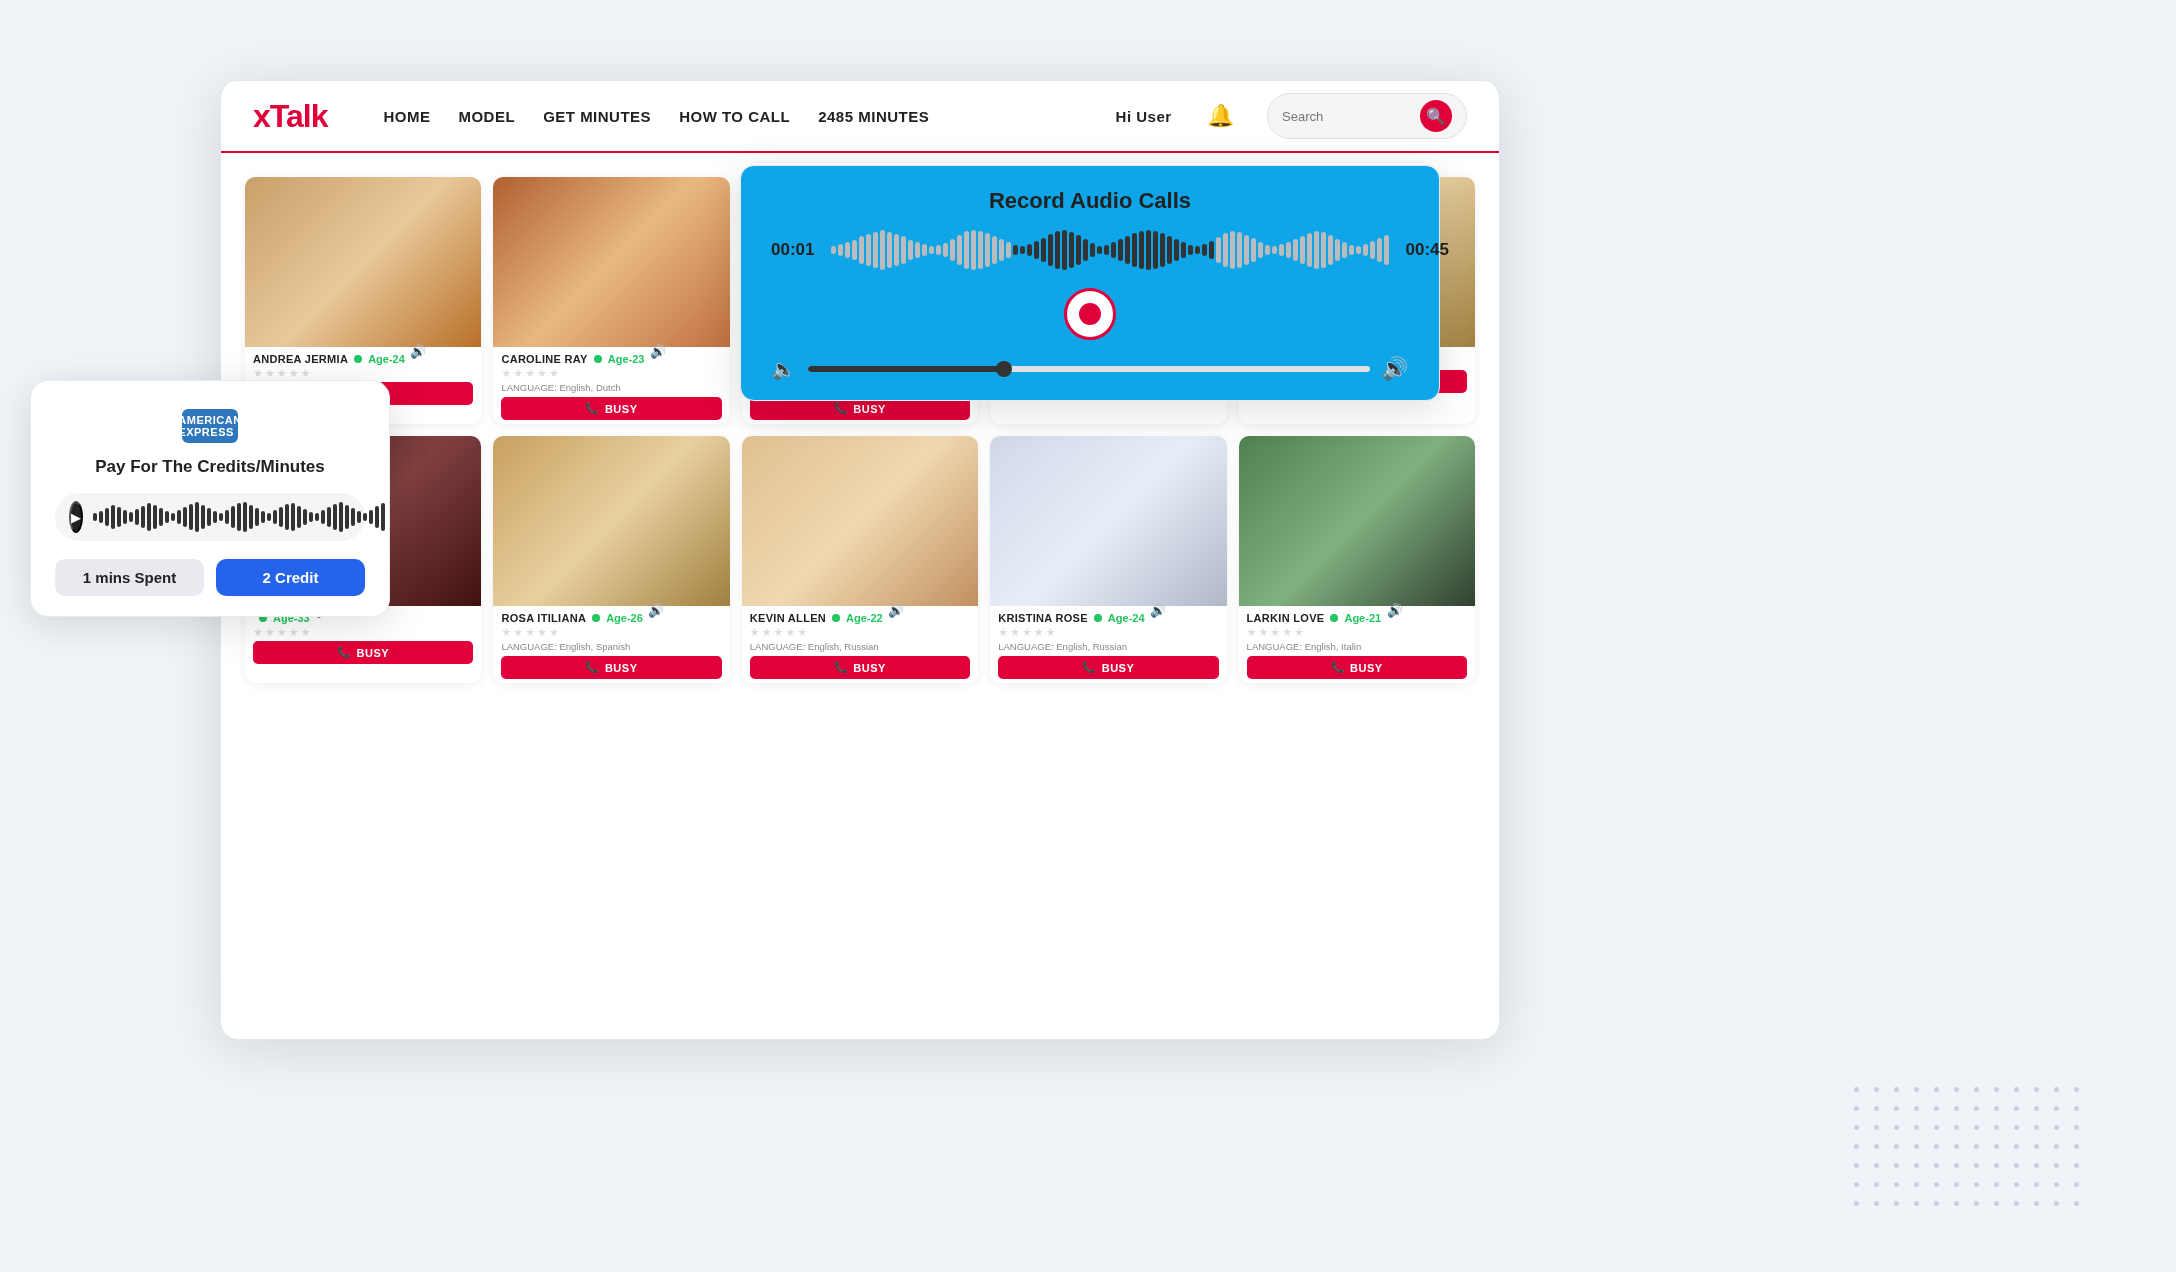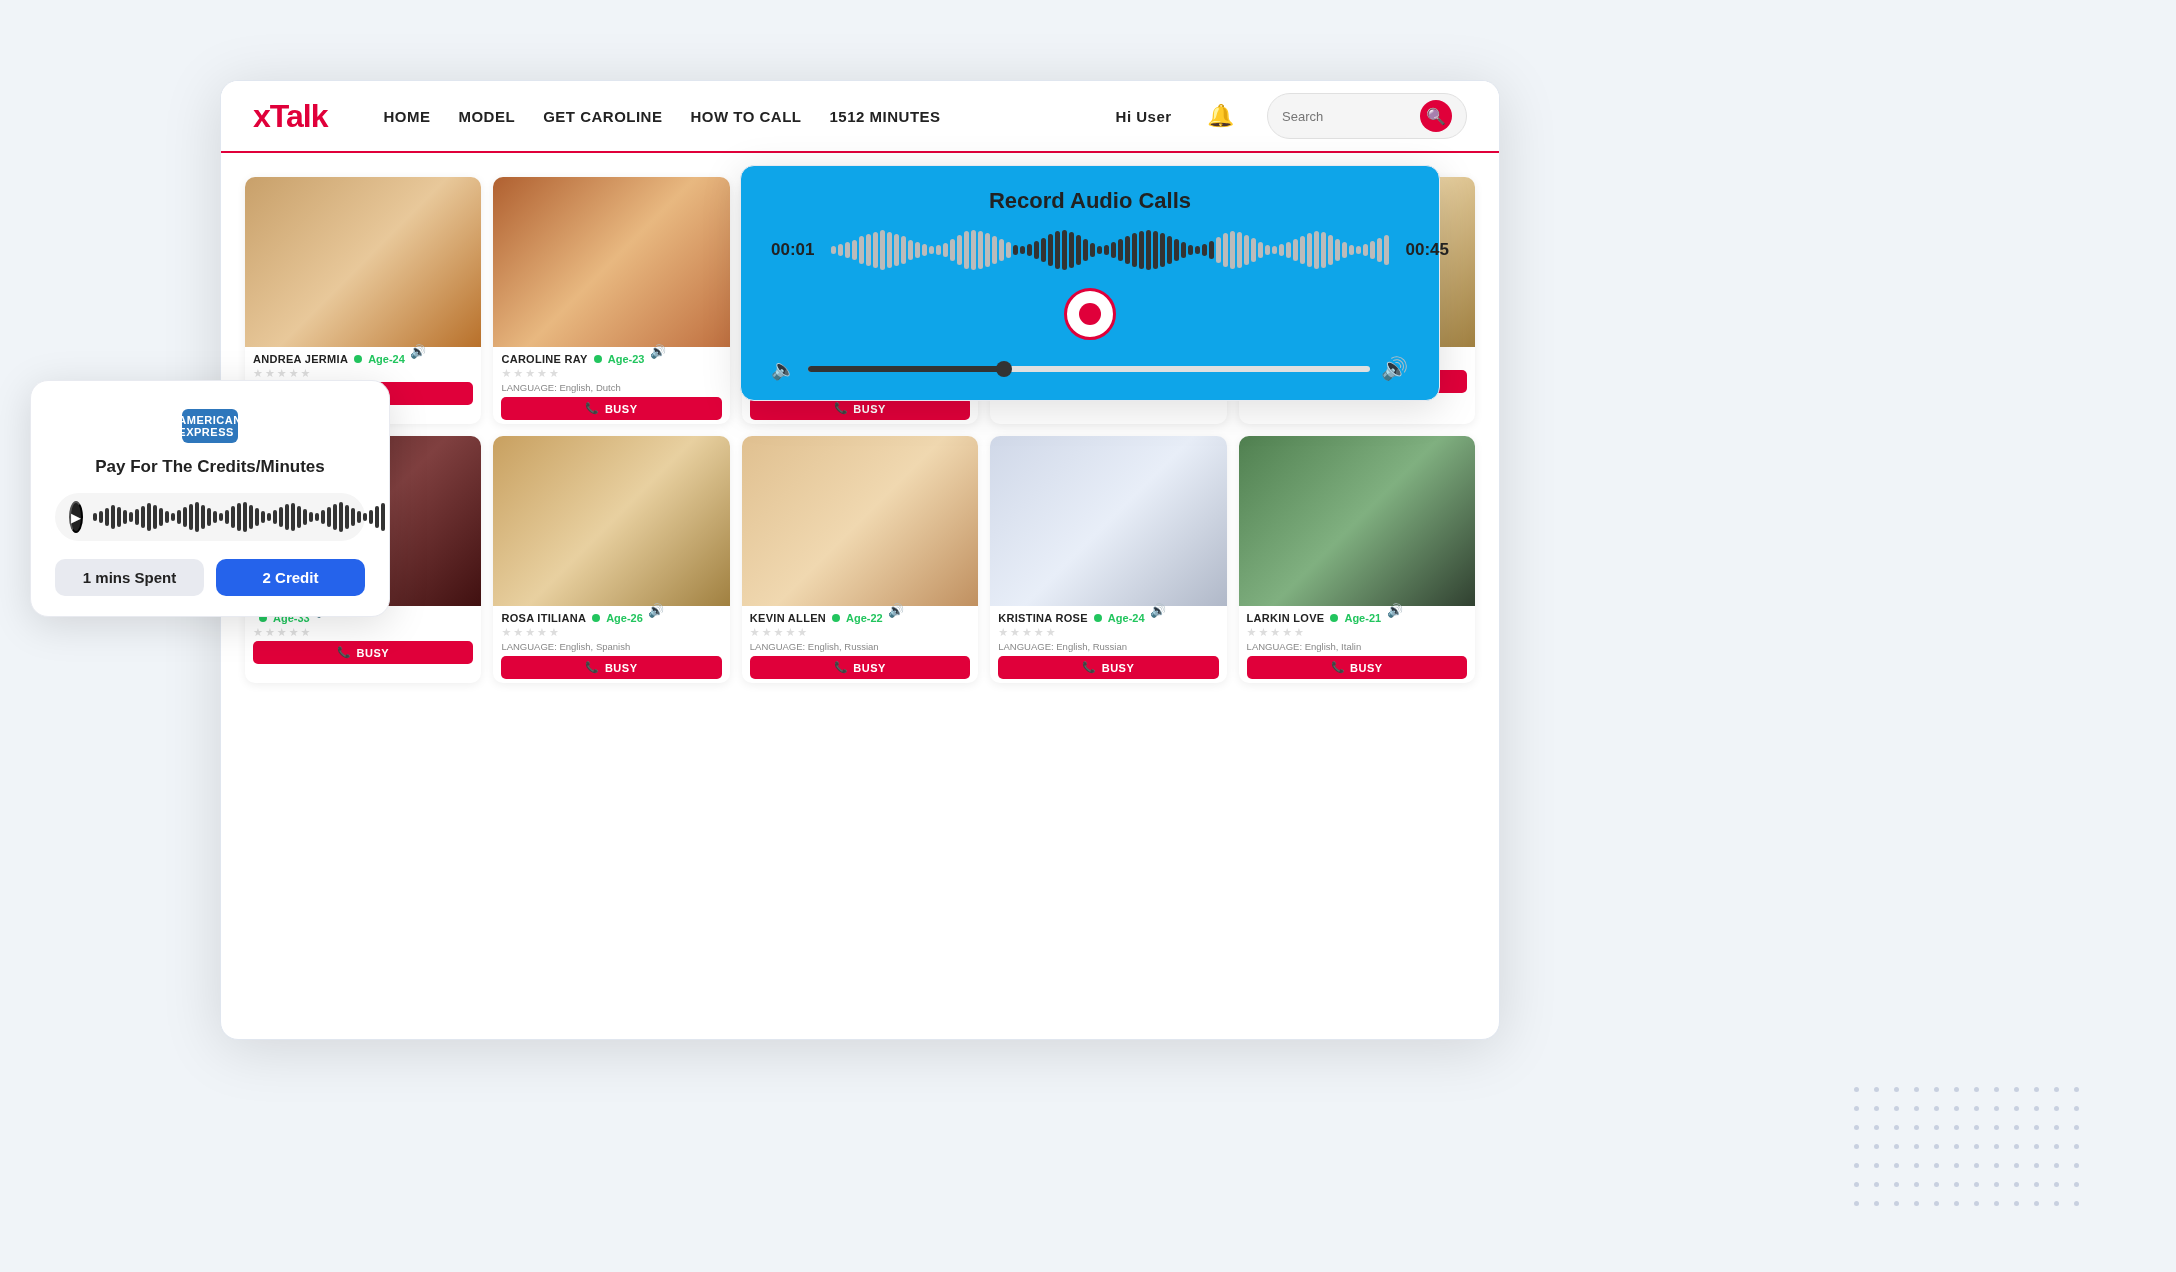--- a/index.html
+++ b/index.html
@@ -446,23 +446,23 @@
     </div>
   </div>
 
   <div class="browser-window">
 
     <nav class="navbar">
       <div class="logo">xTalk</div>
       <div class="nav-links">
         <span class="nav-link">HOME</span>
         <span class="nav-link">MODEL</span>
-        <span class="nav-link">GET CAROLINE</span>
+        <span class="nav-link">GET MINUTES</span>
         <span class="nav-link">HOW TO CALL</span>
-        <span class="nav-link minutes">1512 MINUTES</span>
+        <span class="nav-link minutes">2485 MINUTES</span>
       </div>
       <span class="nav-link hi-user">Hi User</span>
       <span class="bell-icon">🔔</span>
       <div class="search-bar">
         <input class="search-input" type="text" placeholder="Search" style="">
         <button class="search-btn">
           <span>🔍</span>
         </button>
       </div>
     </nav>

